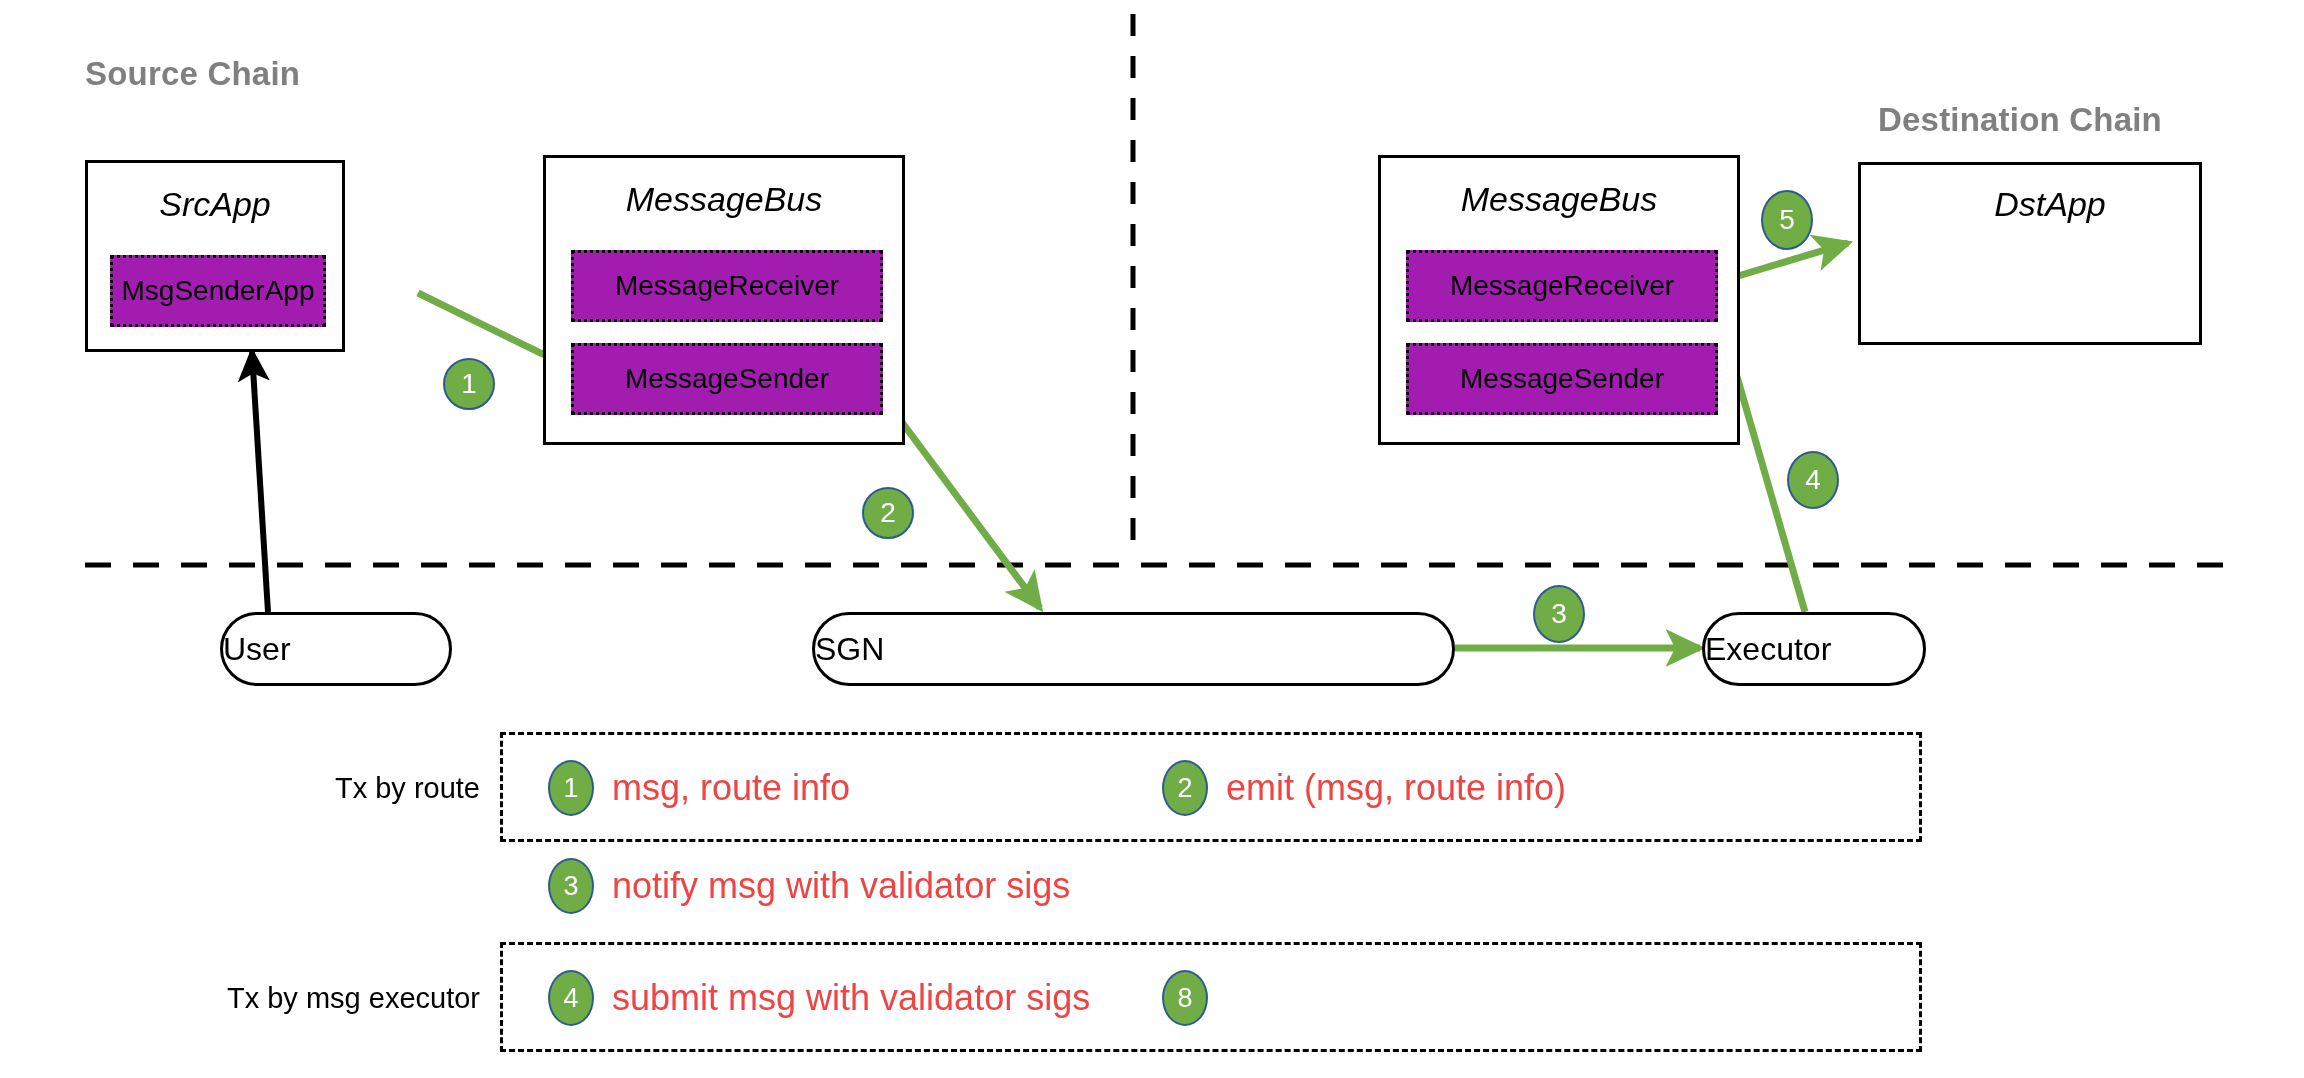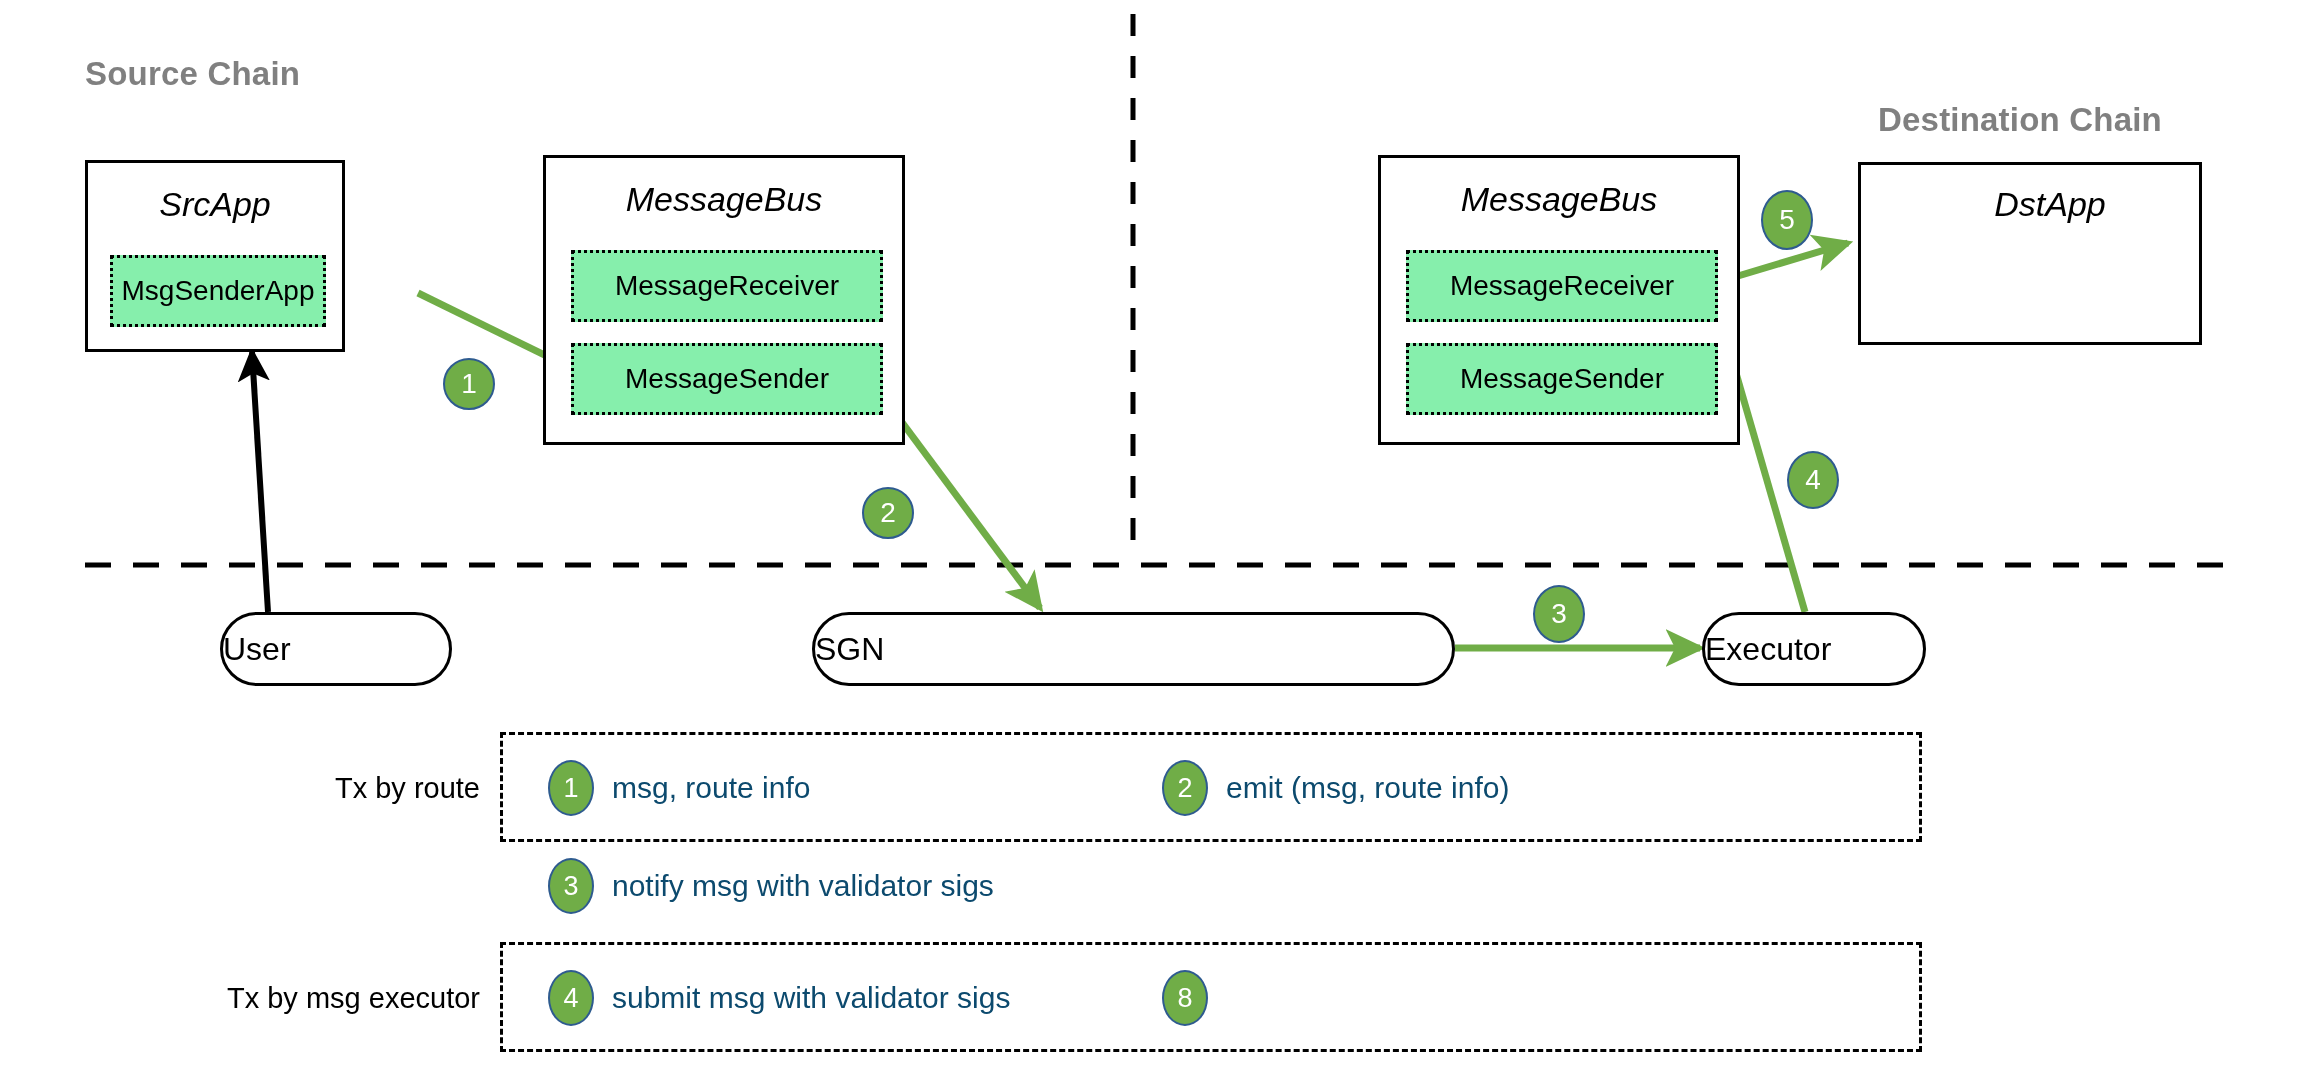--- a/index.html
+++ b/index.html
@@ -48,21 +48,21 @@
     left: 0; right: 0;
     text-align: center;
     font-size: 34px;
     color: #000000;
     white-space: nowrap;
     font-style: italic;
   }
   .inner-box {
     position: absolute;
     border: 3px dotted #000000;
-    background: #86efac;
+    background: #a21caf;
     box-sizing: border-box;
     display: flex;
     align-items: center;
     justify-content: center;
   }
   .inner-box span {
     font-size: 28px;
     color: #000000;
     white-space: nowrap;
   }
@@ -121,22 +121,22 @@
   }
   .legend-item .step-badge {
     position: relative;
     width: 46px;
     height: 56px;
     border-radius: 50%;
     flex: 0 0 auto;
     font-size: 27px;
   }
   .legend-text {
-    font-size: 30px;
-    color: #0c4a6e;
+    font-size: 36px;
+    color: #ef4444;
     white-space: nowrap;
   }
 </style>
 </head>
 <body>
 
 <div id="stage">
 
   <svg id="svg-layer" viewBox="0 0 2304 1078" xmlns="http://www.w3.org/2000/svg">
     <defs>

